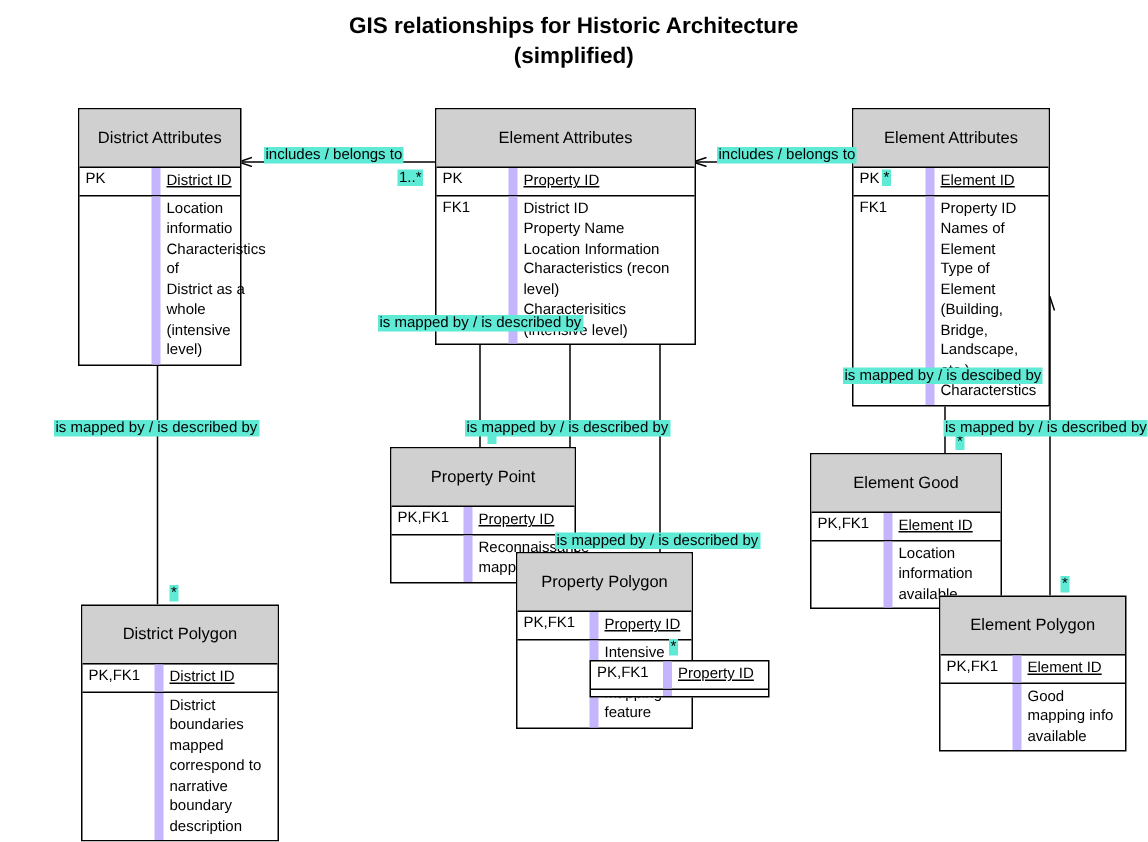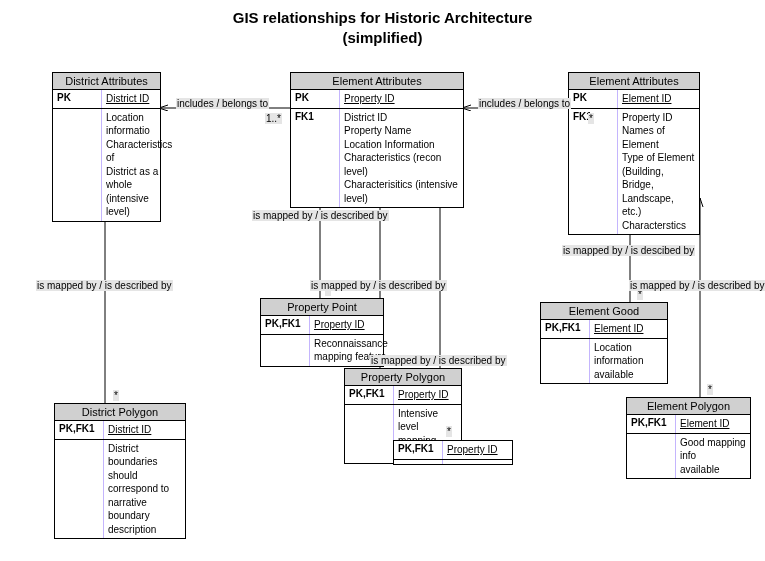--- a/index.html
+++ b/index.html
@@ -22,50 +22,49 @@
   }
   .entity {
     position: absolute;
     border: 1px solid black;
     background: white;
   }
   .entity-header {
     background: #d0d0d0;
     border-bottom: 1px solid black;
     text-align: center;
-    padding: 2px 4px;
+    padding: 13px 4px;
     font-size: 11px;
   }
   .entity-row {
     display: flex;
   }
   .entity-row.bordered {
     border-bottom: 1px solid black;
   }
   .key-col {
     width: 40px;
-    border-right: 1px solid #c4b5fd;
+    border-right: 6px solid #c4b5fd;
     padding: 2px 4px;
     font-size: 10px;
     flex-shrink: 0;
-    font-weight: bold;
   }
   .attr-col {
     padding: 2px 4px;
     font-size: 10px;
     line-height: 1.35;
     flex: 1;
   }
   .underline {
     text-decoration: underline;
   }
   .rel-label {
     position: absolute;
     font-size: 10px;
-    background: #e5e5e5;
+    background: #5eead4;
     padding: 0 1px;
     white-space: nowrap;
   }
   svg.connectors {
     position: absolute;
     left: 0;
     top: 0;
     width: 765px;
     height: 561px;
     pointer-events: none;
@@ -153,21 +152,21 @@
 
 <div class="entity" style="left:54px; top:403px; width:130px;">
   <div class="entity-header">District Polygon</div>
   <div class="entity-row bordered">
     <div class="key-col">PK,FK1</div>
     <div class="attr-col underline">District ID</div>
   </div>
   <div class="entity-row">
     <div class="key-col"></div>
     <div class="attr-col" style="white-space:pre-line">District boundaries
- should correspond to
+ mapped correspond to
  narrative boundary
  description</div>
   </div>
 </div>
 
 <div class="entity" style="left:260px; top:298px; width:122px;">
   <div class="entity-header">Property Point</div>
   <div class="entity-row bordered">
     <div class="key-col">PK,FK1</div>
     <div class="attr-col underline">Property ID</div>

